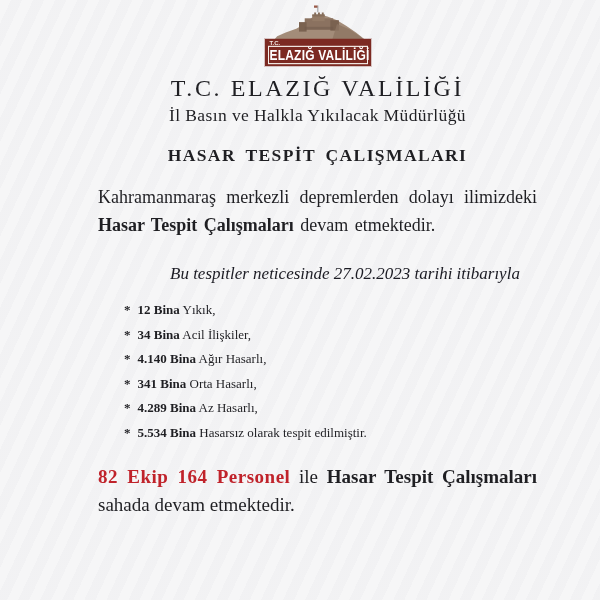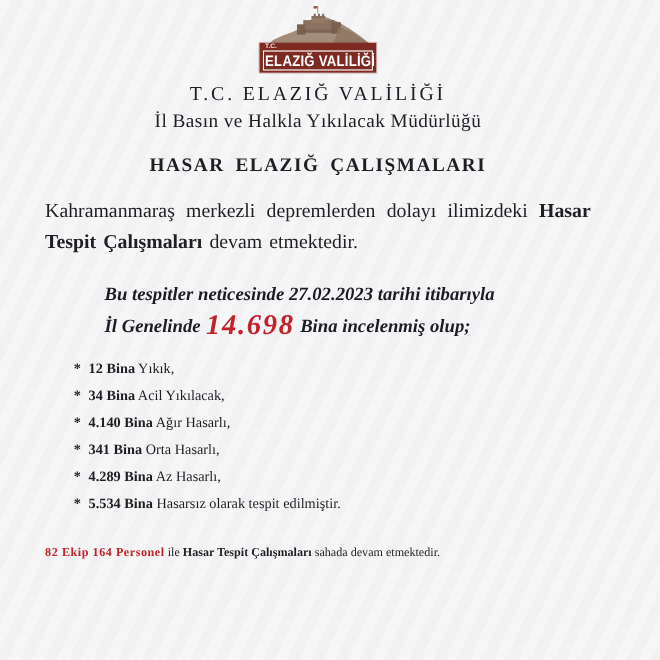--- a/index.html
+++ b/index.html
@@ -8,21 +8,21 @@
     background: #e9e9ea;
   }
   .poster {
     position: relative;
     width: 600px;
     height: 600px;
     margin: 0 auto;
     background: #f6f6f7;
     color: #1f1f23;
     box-sizing: border-box;
-    padding: 5px 63px 0 41px;
+    padding: 5px 63px 0 98px;
     overflow: hidden;
   }
   .poster::before {
     content: "";
     position: absolute;
     inset: 0;
     background: repeating-linear-gradient(115deg,
       rgba(255,255,255,0.0) 0 10px,
       rgba(186,186,198,0.07) 10px 20px);
     pointer-events: none;
@@ -60,21 +60,21 @@
     letter-spacing: 0.2px;
     color: #ffffff;
     line-height: 14px;
     padding: 0 1px;
     white-space: nowrap;
     transform: scaleY(1.15);
   }
 
   
   .hdr { text-align: center; }
-  .hdr-line1 { margin-top: 9px;  font-size: 18px;   letter-spacing: 2.6px; }
+  .hdr-line1 { margin-top: 9px;  font-size: 24px;   letter-spacing: 2.6px; }
   .hdr-line2 { margin-top: 3px;  font-size: 17.5px; letter-spacing: 0.4px; }
   .hdr-line3 { margin-top: 5px;  font-size: 20px;   font-weight: bold; letter-spacing: 1.6px; word-spacing: 5px; }
 
   
   .report-title {
     margin-top: 19px;
     text-align: center;
     font-size: 17.5px;
     font-weight: bold;
     letter-spacing: 1.4px;
@@ -88,23 +88,23 @@
     line-height: 28px;
     text-align: justify;
     text-align-last: left;
     word-spacing: 2px;
   }
   .b { font-weight: bold; }
 
   
   .highlight {
     margin-top: 23px;
-    margin-left: 54px;
+    margin-left: 72px;
     font-style: italic;
-    font-weight: bold;
+    font-weight: normal;
     font-size: 17px;
     line-height: 23px;
     color: #1c1c24;
   }
   .highlight .hl-line { display: block; white-space: nowrap; }
   .highlight .hl-line2 { margin-top: 4px; line-height: 26px; }
   .total-number {
     font-size: 26px;
     letter-spacing: 1.5px;
     padding: 0 5px;
@@ -118,21 +118,21 @@
     padding: 0;
     list-style: none;
     font-size: 13px;
     line-height: 24.5px;
   }
   .findings .marker { font-weight: bold; margin-right: 7px; }
 
   
   .closing {
     margin-top: 18px;
-    font-size: 11px;
+    font-size: 19px;
     line-height: 28px;
     text-align: justify;
     text-align-last: left;
   }
   .red { color: #c0232b; font-weight: bold; letter-spacing: 0.5px; }
 </style>
 </head>
 <body>
 
 <div class="poster">
@@ -162,32 +162,31 @@
         <span class="tc">T.C.</span>
         <span class="inner">ELAZIĞ VALİLİĞİ</span>
       </div>
     </div>
 
     <div class="hdr">
       <div class="hdr-line1">T.C. ELAZIĞ VALİLİĞİ</div>
       <div class="hdr-line2">İl Basın ve Halkla Yıkılacak Müdürlüğü</div>
     </div>
 
-    <div class="report-title">HASAR ELAZIĞ ÇALIŞMALARI</div>
+    <div class="report-title">HASAR TESPİT ÇALIŞMALARI</div>
 
     <p class="intro"><span>Kahramanmaraş merkezli depremlerden dolayı ilimizdeki</span> <span class="b">Hasar Tespit Çalışmaları</span><span> devam etmektedir.</span></p>
 
     <div class="highlight">
       <span class="hl-line">Bu tespitler neticesinde 27.02.2023 tarihi itibarıyla</span>
-      <span class="hl-line hl-line2"><span>İl Genelinde</span><span class="total-number">14.698</span><span>Bina incelenmiş olup;</span></span>
     </div>
 
     <ul class="findings">
       <li><span class="marker">*</span><span class="b">12 Bina</span><span> Yıkık,</span></li>
-      <li><span class="marker">*</span><span class="b">34 Bina</span><span> Acil Yıkılacak,</span></li>
+      <li><span class="marker">*</span><span class="b">34 Bina</span><span> Acil İlişkiler,</span></li>
       <li><span class="marker">*</span><span class="b">4.140 Bina</span><span> Ağır Hasarlı,</span></li>
       <li><span class="marker">*</span><span class="b">341 Bina</span><span> Orta Hasarlı,</span></li>
       <li><span class="marker">*</span><span class="b">4.289 Bina</span><span> Az Hasarlı,</span></li>
       <li><span class="marker">*</span><span class="b">5.534 Bina</span><span> Hasarsız  olarak tespit edilmiştir.</span></li>
     </ul>
 
     <p class="closing"><span class="red">82 Ekip 164 Personel</span><span> ile </span><span class="b">Hasar Tespit Çalışmaları</span><span> sahada devam etmektedir.</span></p>
 
   </div>
 </div>

